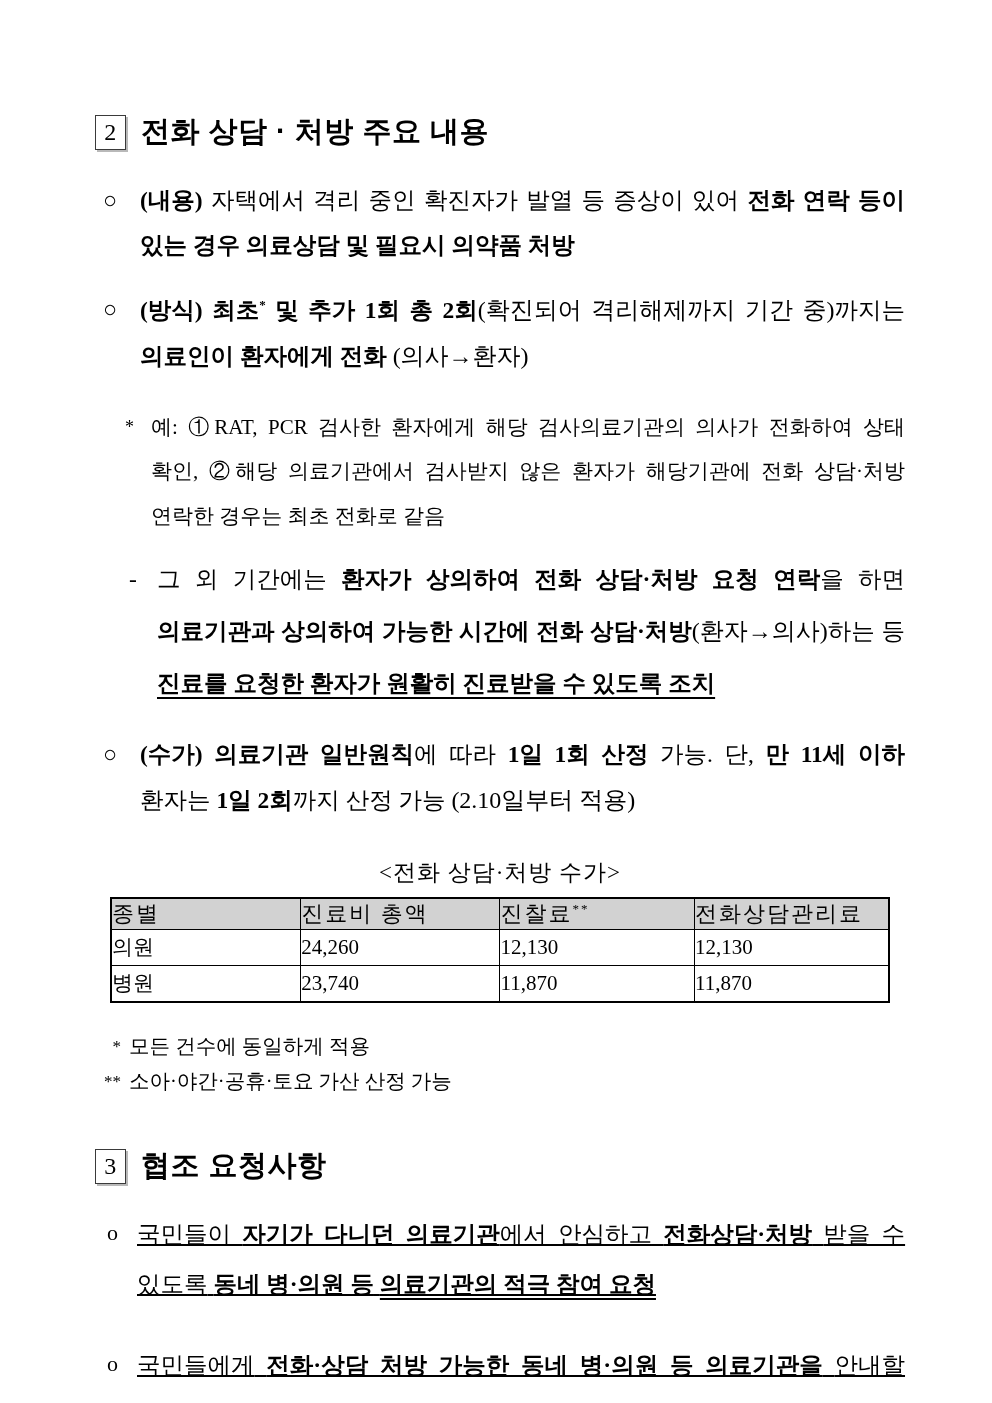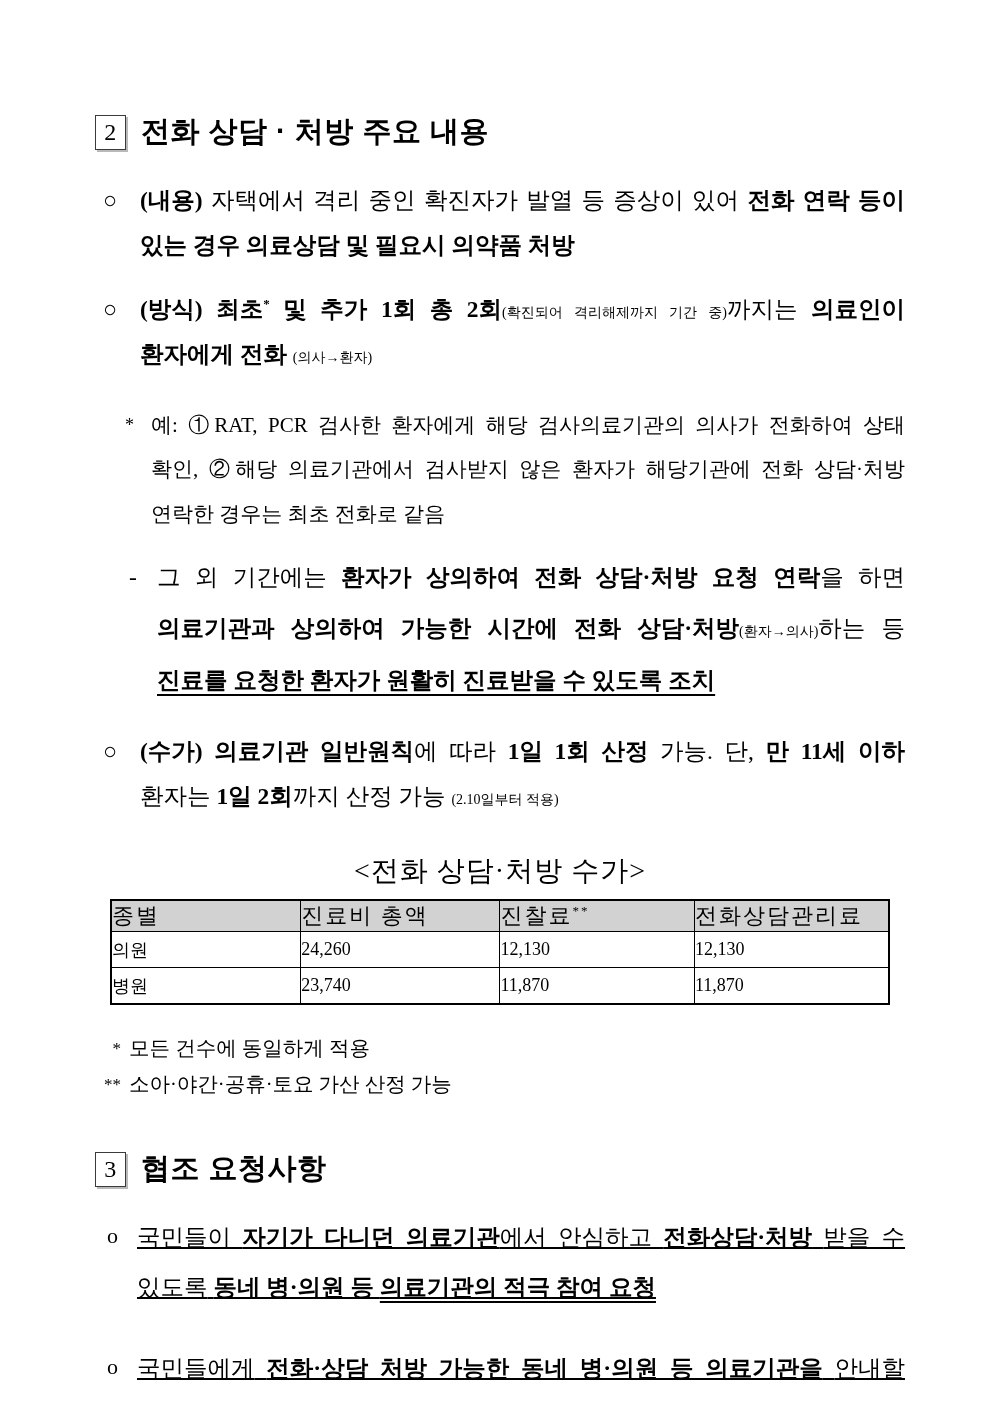--- a/index.html
+++ b/index.html
@@ -59,29 +59,29 @@
   .note-dash {
     display: flex;
     margin-left: 34px;
     font-size: 23.5px;
     line-height: 2.2;
     text-align: justify;
     word-break: keep-all;
   }
   .note-dash .mk { flex: 0 0 28px; }
   .bd { font-weight: 700; }
-  .sm { font-size: 14px; }
+  .sm { font-size: 24px; }
   .un { text-decoration: underline; text-decoration-thickness: 2px; text-underline-offset: 6px; }
   sup.mark { font-size: 13px; vertical-align: super; line-height: 0; }
   
   .tbl-caption {
     width: 780px;
     margin: 33px 0 9px 15px;
     text-align: center;
-    font-size: 28px;
+    font-size: 23px;
     letter-spacing: 1px;
   }
   table.fees {
     width: 780px;
     margin-left: 15px;
     border-collapse: collapse;
     border: 2px solid #000;
     table-layout: fixed;
   }
   table.fees th, table.fees td {
@@ -89,21 +89,21 @@
     text-align: left;
     padding: 0;
   }
   table.fees th {
     background: #d2d2d2;
     font-weight: 400;
     font-size: 22px;
     height: 29px;
     letter-spacing: 2px;
   }
-  table.fees td { font-size: 18px; height: 35px; }
+  table.fees td { font-size: 21px; height: 35px; }
   col.c1 { width: 24.4%; } col.c2 { width: 25.6%; } col.c3 { width: 25%; } col.c4 { width: 25%; }
   
   .footnote {
     display: flex;
     font-size: 20.5px;
     line-height: 1.75;
     word-break: keep-all;
   }
   .footnote .mk { flex: 0 0 34px; text-align: right; padding-right: 8px; box-sizing: border-box; font-size: 17px; padding-top: 3px; }
   

